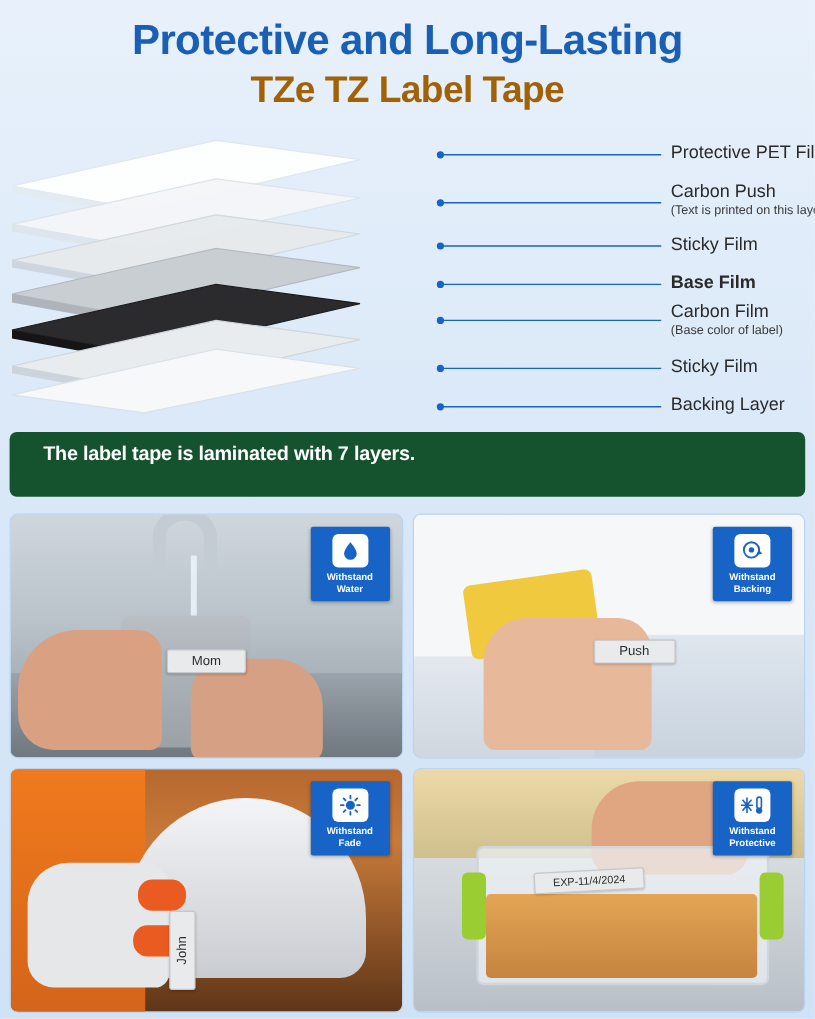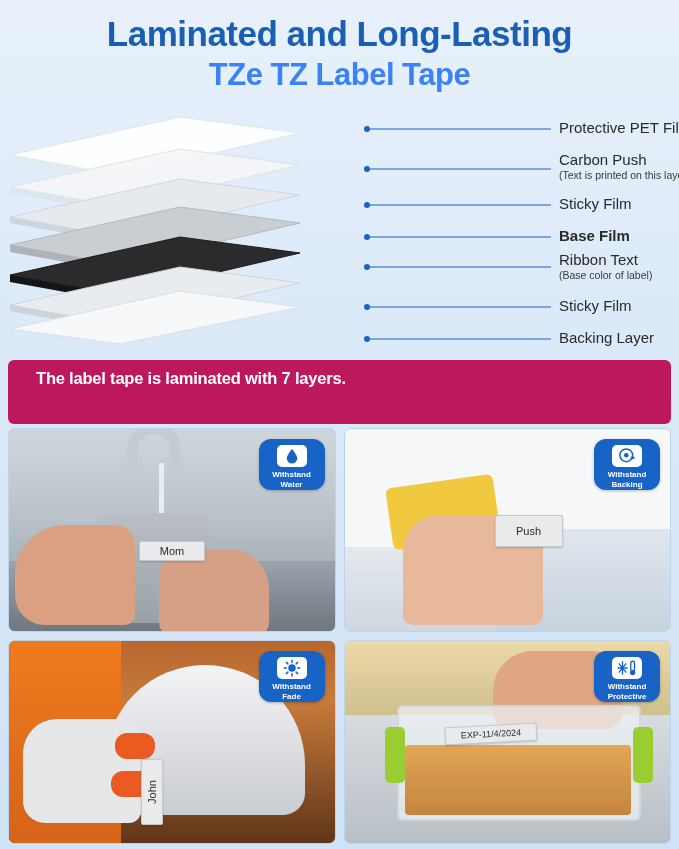--- a/index.html
+++ b/index.html
@@ -12,21 +12,21 @@
   }
   .page { position: relative; width: 679px; height: 849px; }
 
   
   .title-block { text-align: center; padding-top: 14px; }
   .title-1 {
     font-size: 35px; font-weight: bold; color: #1a5fb4;
     letter-spacing: -0.5px; line-height: 1.15;
   }
   .title-2 {
-    font-size: 31px; font-weight: bold; color: #3b82f6;
+    font-size: 31px; font-weight: bold; color: #a16207;
     letter-spacing: -0.5px; line-height: 1.2; margin-top: 2px;
   }
 
   
   .diagram {
     position: relative;
     height: 248px;
     margin-top: 6px;
   }
   .layers { position: absolute; left: 0; top: 0; width: 400px; height: 248px; }
@@ -44,22 +44,22 @@
     color: #3a3a3a;
     margin-top: 1px;
   }
   .leader { position: absolute; left: 0; top: 0; width: 300px; height: 248px; }
 
   
   .banner {
     position: absolute;
     left: 8px; right: 8px;
     top: 360px;
-    height: 64px;
-    background: #be185d;
+    height: 54px;
+    background: #14532d;
     border-radius: 6px;
     color: #fff;
     padding: 7px 0 0 28px;
   }
   .banner div { font-size: 16.5px; font-weight: bold; line-height: 22px; letter-spacing: -0.2px; }
 
   
   .grid {
     position: absolute;
     left: 8px; right: 8px;
@@ -73,23 +73,23 @@
     position: relative;
     border-radius: 7px;
     overflow: hidden;
     border: 1px solid #bcd4ec;
   }
 
   
   .badge {
     position: absolute;
     top: 10px; right: 10px;
-    width: 66px; height: 51px;
+    width: 66px; height: 62px;
     background: #1763c6;
-    border-radius: 12px;
+    border-radius: 2px;
     color: #fff;
     display: flex; flex-direction: column;
     align-items: center; justify-content: flex-start;
     padding-top: 6px;
     box-shadow: 0 1px 3px rgba(0,0,0,.25);
   }
   .badge .b-ico {
     width: 30px; height: 28px;
     background: #fff;
     border-radius: 5px;
@@ -144,21 +144,21 @@
   .c4 .clip-l { position: absolute; left: 40px; top: 86px; width: 20px; height: 56px; background: #9acd32; border-radius: 5px; }
   .c4 .clip-r { position: absolute; left: 288px; top: 86px; width: 20px; height: 56px; background: #9acd32; border-radius: 5px; }
   .c4 .hand { position: absolute; left: 148px; top: 10px; width: 130px; height: 78px; background: #e0a682; border-radius: 40px 30px 18px 18px; }
 </style>
 </head>
 <body>
 
 <div class="page">
 
   <div class="title-block">
-    <div class="title-1">Laminated and Long-Lasting</div>
+    <div class="title-1">Protective and Long-Lasting</div>
     <div class="title-2">TZe TZ Label Tape</div>
   </div>
 
   <div class="diagram">
 
     <svg class="layers" viewBox="0 0 400 248">
 
       <g opacity="0.95">
         <path d="M10 56 L180 18 L300 34 L120 76 Z" fill="#ffffff" stroke="#dfe6ee" stroke-width="1"></path>
         <path d="M10 56 L120 76 L120 82 L10 62 Z" fill="#e4ebf2"></path>
@@ -223,21 +223,21 @@
         <span>Carbon Push</span>
         <span class="sub">(Text is printed on this layer)</span>
       </div>
       <div class="label-row" style="top:96px; left:198px;">
         <span>Sticky Film</span>
       </div>
       <div class="label-row" style="top:128px; left:198px;font-weight:bold;">
         <span>Base Film</span>
       </div>
       <div class="label-row" style="top:152px; left:198px;">
-        <span>Ribbon Text</span>
+        <span>Carbon Film</span>
         <span class="sub">(Base color of label)</span>
       </div>
       <div class="label-row" style="top:198px; left:198px;">
         <span>Sticky Film</span>
       </div>
       <div class="label-row" style="top:230px; left:198px;">
         <span>Backing Layer</span>
       </div>
     </div>
   </div>
@@ -267,21 +267,21 @@
         <span class="b-t1">Withstand</span>
         <span class="b-t2">Water</span>
       </div>
     </div>
 
     <div class="cell c2">
       <div class="wall"></div>
       <div class="surface"></div>
       <div class="sponge"></div>
       <div class="hand"></div>
-      <div class="chip" style="left:150px; top:86px; width:68px; height:32px;">
+      <div class="chip" style="left:150px; top:104px; width:68px; height:20px;">
         <span>Push</span>
       </div>
       <div class="badge">
         <span class="b-ico">
           <svg width="20" height="18" viewBox="0 0 24 24" aria-hidden="true">
             <circle cx="11" cy="11" r="8.5" fill="none" stroke="#1763c6" stroke-width="2"></circle>
             <circle cx="11" cy="11" r="3" fill="#1763c6"></circle>
             <path d="M19 11 L23 15 L16 17 Z" fill="#1763c6"></path>
           </svg>
         </span>

